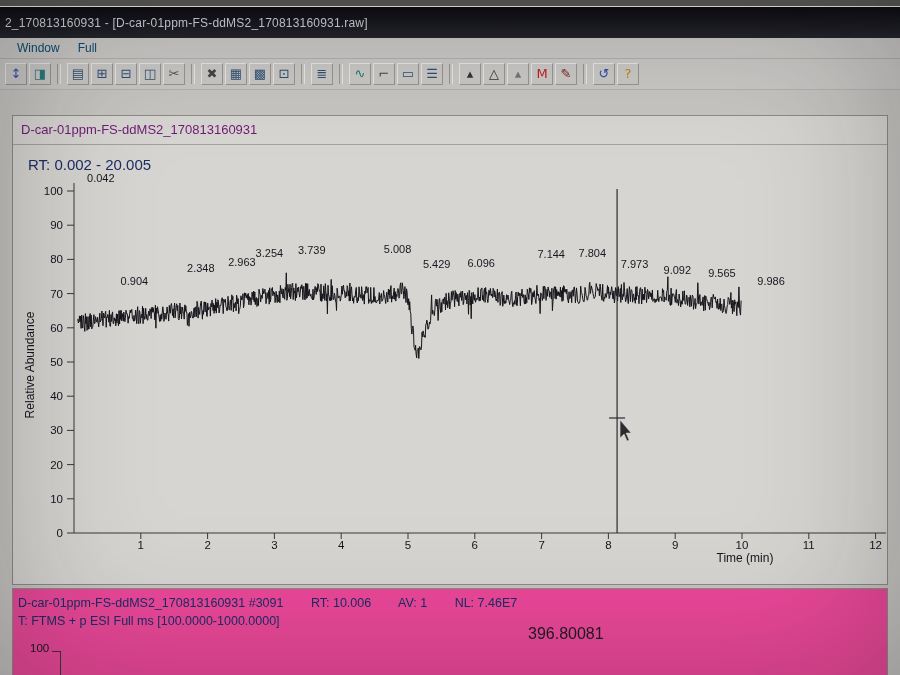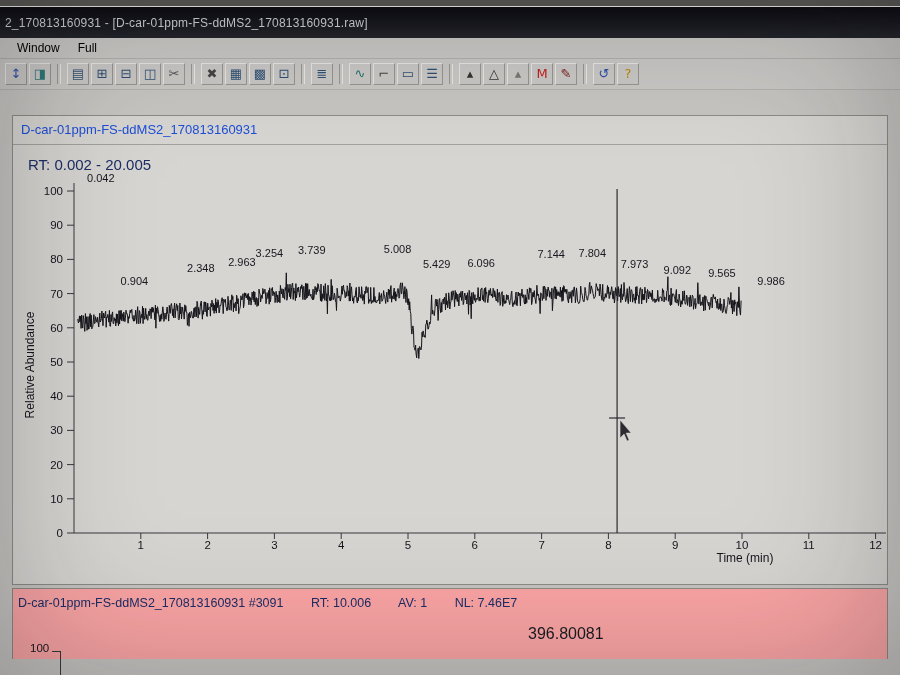--- a/index.html
+++ b/index.html
@@ -3,50 +3,50 @@
 <meta charset="utf-8">
 <style>
   html,body{margin:0;padding:0;background:#55544f;}
   .screen{position:relative;width:900px;height:675px;overflow:hidden;
     background:#c7c5c1;font-family:"Liberation Sans",sans-serif;padding-left:8px;}
   .desktop-strip{position:absolute;left:0;top:0;width:900px;height:6px;background:#5a5954;border-bottom:1px solid #ecebe6;}
   .titlebar{position:absolute;left:0;top:7px;width:900px;height:31px;
     background:linear-gradient(#0b0b10,#24242b);color:#cdd0d6;display:flex;align-items:center;}
   .title-text{font-size:12px;padding-left:5px;white-space:nowrap;letter-spacing:.2px;}
   .menubar{position:absolute;left:0;top:38px;width:900px;height:21px;background:#cac8c5;
-    border-bottom:1px solid #b2b0ac;font-size:12px;color:#000000;display:flex;align-items:center;padding-left:8px;box-sizing:border-box;}
+    border-bottom:1px solid #b2b0ac;font-size:12px;color:#0c4a6e;display:flex;align-items:center;padding-left:8px;box-sizing:border-box;}
   .menu-item{padding:2px 9px;cursor:default;}
   .toolbar{position:absolute;left:0;top:59px;width:900px;height:31px;background:#cac8c5;
     border-bottom:1px solid #b5b3af;display:flex;align-items:center;padding-left:5px;box-sizing:border-box;gap:2px;}
   .tb-btn{width:22px;height:22px;padding:0;margin:0;font-size:13px;line-height:20px;text-align:center;
     background:#cac8c5;border:1px solid;border-color:#e6e5e1 #97958f #97958f #e6e5e1;cursor:default;
     font-family:"DejaVu Sans",sans-serif;}
   .tb-sep{width:2px;height:20px;margin:0 4px;border-left:1px solid #99978f;border-right:1px solid #e8e7e2;}
   .main-panel{position:absolute;left:12px;top:115px;width:876px;height:470px;background:#d7d5d1;
     border:1px solid #8d8b86;box-sizing:border-box;}
   .panel-header{position:absolute;left:0;top:0;right:0;height:28px;border-bottom:1px solid #a3a19b;
-    font-size:13px;color:#1d4ed8;line-height:28px;}
+    font-size:13px;color:#701a75;line-height:28px;}
   .panel-header .ph-title{position:absolute;left:8px;white-space:nowrap;}
   .panel-header .ph-datetime{position:absolute;left:443px;white-space:nowrap;}
   .rt-label{position:absolute;left:28px;top:156px;font-size:15px;color:#1d2d66;z-index:5;}
   .y-axis-title{position:absolute;left:30px;top:365px;transform:translate(-50%,-50%) rotate(-90deg);
     font-size:12px;color:#15151c;white-space:nowrap;z-index:5;}
   .plot-wrap{position:absolute;left:0;top:150px;width:900px;height:430px;z-index:4;}
   #chrom-svg{width:900px;height:430px;display:block;}
   #chrom-svg text{font-family:"Liberation Sans",sans-serif;fill:#15151c;}
   #chrom-svg .tick{font-size:11.5px;}
   #chrom-svg .xtick{text-anchor:middle;}
   #chrom-svg .ytick{text-anchor:end;}
   #chrom-svg .xlabel{font-size:12px;text-anchor:middle;}
   #chrom-svg .peak{font-size:11px;text-anchor:middle;fill:#17171f;}
   #chrom-svg .axis{stroke:#38383c;stroke-width:1;}
   #chrom-svg .trace{fill:none;stroke:#14141a;stroke-width:1;stroke-linejoin:round;}
   #chrom-svg .cursor{stroke:#2b2b31;stroke-width:1.2;}
   #chrom-svg .pointer{fill:#2b2b31;stroke:#d7d5d1;stroke-width:.5;}
-  .spectrum-panel{position:absolute;left:12px;top:588px;width:876px;height:71px;background:#fca5a5;
+  .spectrum-panel{position:absolute;left:12px;top:588px;width:876px;height:87px;background:#ec4899;
     border:1px solid #8d8b86;border-bottom:none;box-sizing:border-box;}
   .spec-line1{position:absolute;left:5px;top:7px;font-size:12.5px;color:#1d2d66;white-space:nowrap;}
   .spec-line1 span{margin-right:24px;}
   .spec-line2{position:absolute;left:5px;top:25px;font-size:12.5px;color:#1d2d66;white-space:nowrap;}
   .spec-peak{position:absolute;left:515px;top:24px;font-size:16px;color:#1b1b22;margin-top:12px;}
   .spec-ytick{position:absolute;left:17px;top:53px;font-size:11.5px;color:#15151c;}
   .spec-tickmark{position:absolute;left:39px;top:62px;width:8px;height:1px;background:#38383c;}
   .spec-axisline{position:absolute;left:47px;top:62px;width:1px;height:25px;background:#38383c;}
   .vignette{position:absolute;left:0;top:0;width:900px;height:675px;pointer-events:none;z-index:99;
     box-shadow:inset 0 0 150px rgba(15,15,20,.28);}
@@ -180,20 +180,21 @@
       </svg>
   </div>
 
   <div class="spectrum-panel">
     <div class="spec-line1">
       <span>D-car-01ppm-FS-ddMS2_170813160931 #3091</span>
       <span>RT: 10.006</span>
       <span>AV: 1</span>
       <span>NL: 7.46E7</span>
     </div>
+    <div class="spec-line2">T: FTMS + p ESI Full ms [100.0000-1000.0000]</div>
     <div class="spec-peak">396.80081</div>
     <div class="spec-ytick">100</div>
     <div class="spec-tickmark"></div>
     <div class="spec-axisline"></div>
   </div>
 
   <div class="vignette"></div>
 </div>
 
 </body></html>

